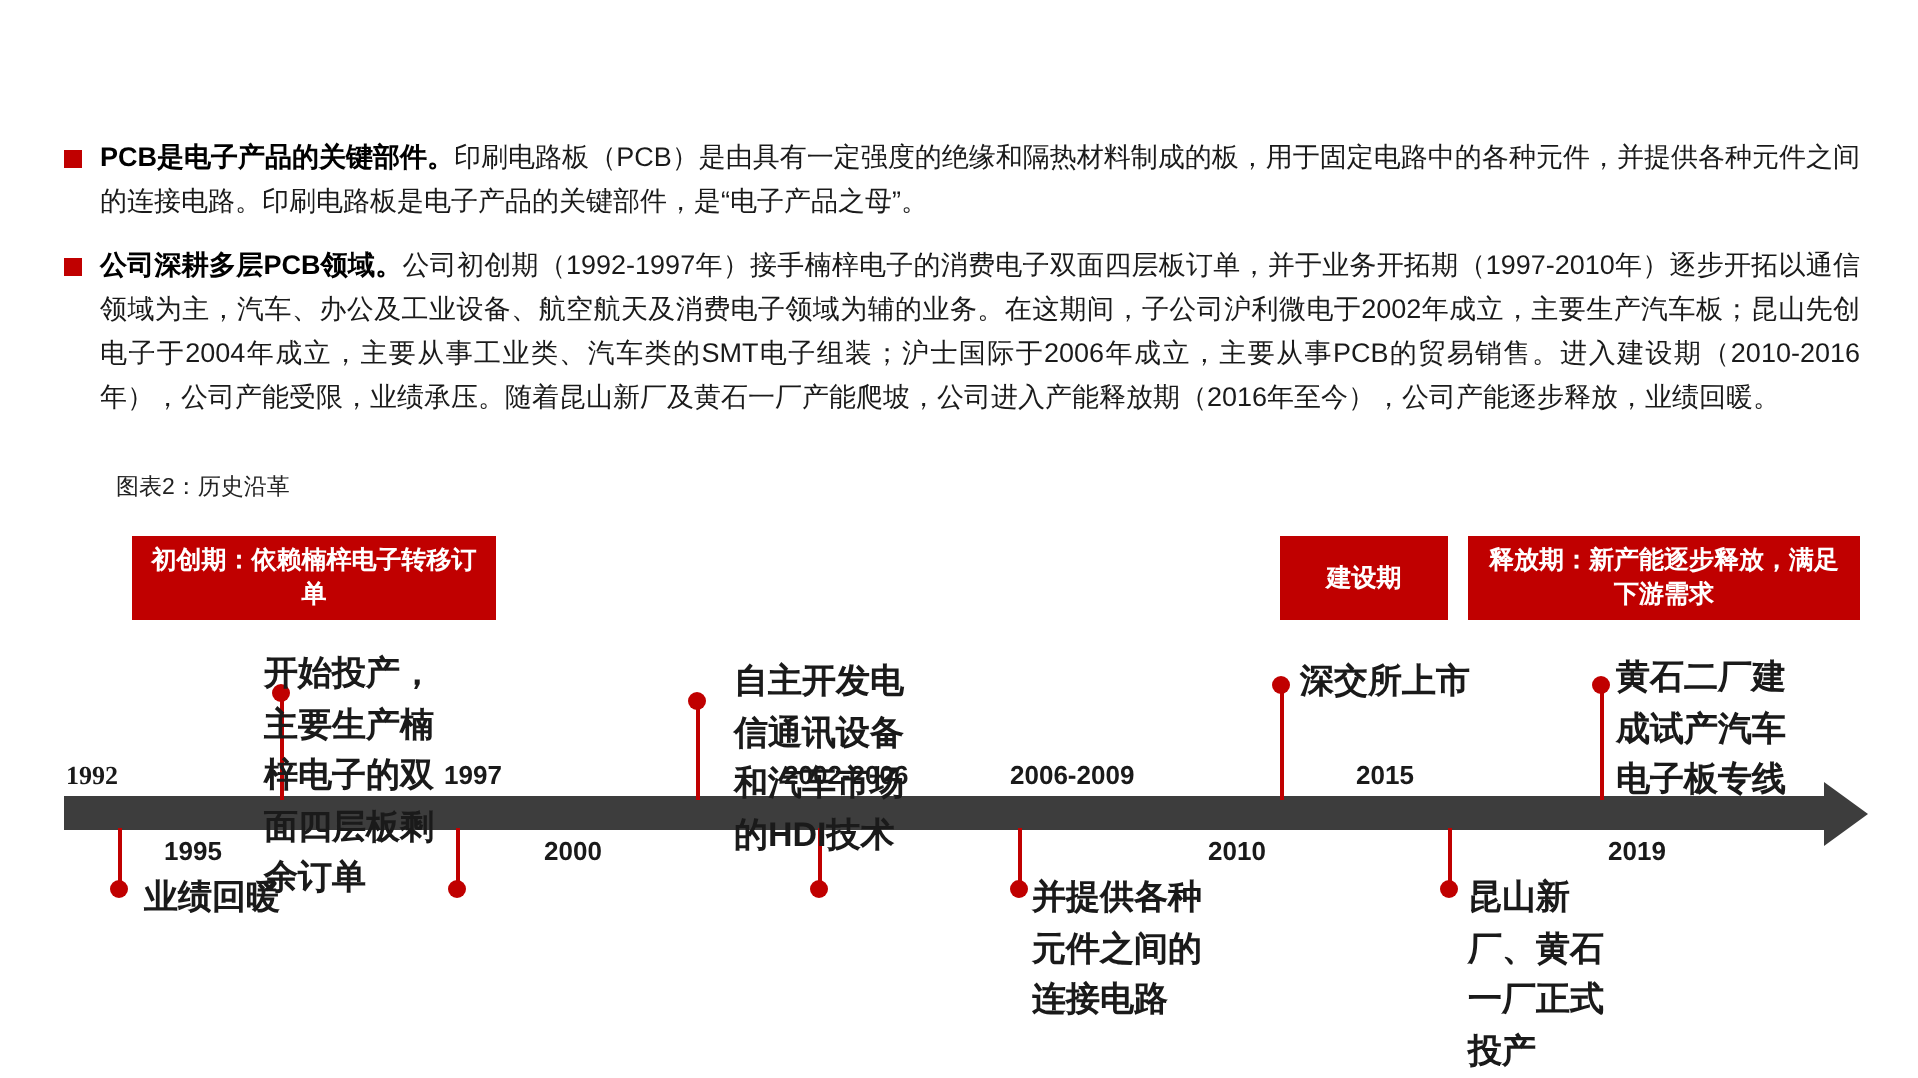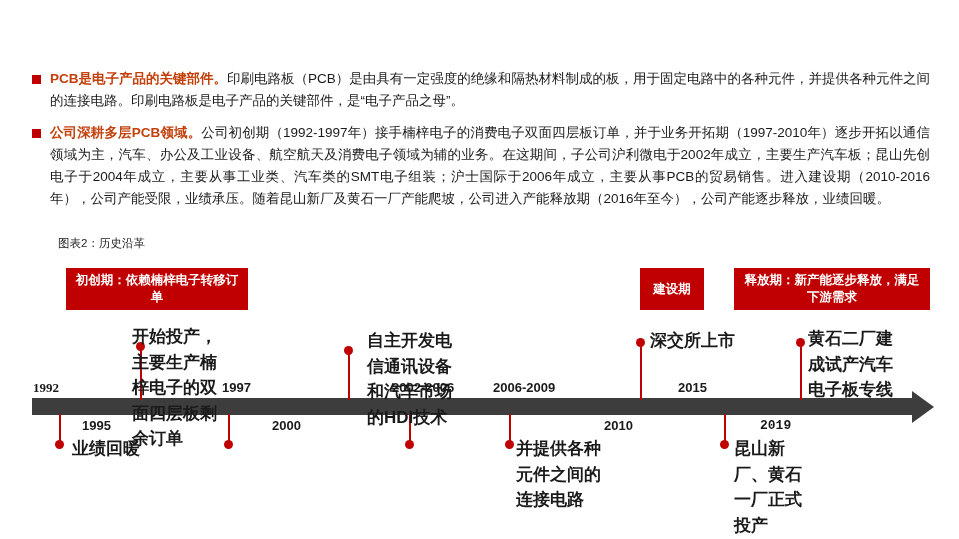--- a/index.html
+++ b/index.html
@@ -44,21 +44,21 @@
   }
   .bullet-text {
     font-size: 13.5px;
     line-height: 1.65;
     color: #1a1a1a;
     text-align: justify;
     flex: 1;
   }
   .bullet-text .lead {
     font-weight: bold;
-    color: #c2410c;
+    color: #000000;
   }
   
   .caption {
     position: absolute;
     left: 58px; top: 236px;
     font-size: 11.5px;
     color: #222;
   }
   
   .phase {
@@ -69,21 +69,21 @@
     font-weight: bold;
     line-height: 1.35;
     text-align: center;
     padding: 6px 8px;
     display: flex;
     align-items: center;
     justify-content: center;
   }
   .phase-1 { left: 33px;  top: 268px; width: 182px; height: 42px; margin-left: 33px; }
   .phase-2 { left: 228px; top: 268px; width: 400px; height: 42px; }
-  .phase-3 { left: 640px; top: 268px; width: 64px;  height: 42px; }
+  .phase-3 { left: 640px; top: 268px; width: 84px;  height: 42px; }
   .phase-4 { left: 734px; top: 268px; width: 196px; height: 42px; }
 
   
   .arrow-bar {
     position: absolute;
     left: 32px; top: 398px;
     width: 884px; height: 17px;
     background: #3d3d3d;
   }
   .arrow-head {
@@ -150,24 +150,24 @@
   <div class="phase phase-4">释放期：新产能逐步释放，满足下游需求</div>
 
   <div class="arrow-bar"></div>
   <div class="arrow-head"></div>
 
   <div class="year year-above" style="left:33px;font-family:Liberation Serif, serif;">1992</div>
   <div class="year year-below" style="left:82px;">1995</div>
   <div class="year year-above" style="left:222px;">1997</div>
   <div class="year year-below" style="left:272px;">2000</div>
   <div class="year year-above" style="left:392px;">2002-2006</div>
-  <div class="year year-above" style="left:493px;">2006-2009</div>
+  <div class="year year-above" style="left:505px;">2006-2009</div>
   <div class="year year-below" style="left:604px;">2010</div>
   <div class="year year-above" style="left:678px;">2015</div>
-  <div class="year year-below" style="left:760px;font-family:Liberation Mono, monospace;">2019</div>
+  <div class="year year-below" style="left:804px;">2019</div>
 
   <div class="node-stem" style="left:140px; top:348px; height:52px;"></div>
   <div class="node-dot" style="left:136px; top:342px;"></div>
 
   <div class="node-stem" style="left:348px; top:352px; height:48px;"></div>
   <div class="node-dot" style="left:344px; top:346px;"></div>
 
   <div class="node-stem" style="left:640px; top:344px; height:56px;"></div>
   <div class="node-dot" style="left:636px; top:338px;"></div>
 

